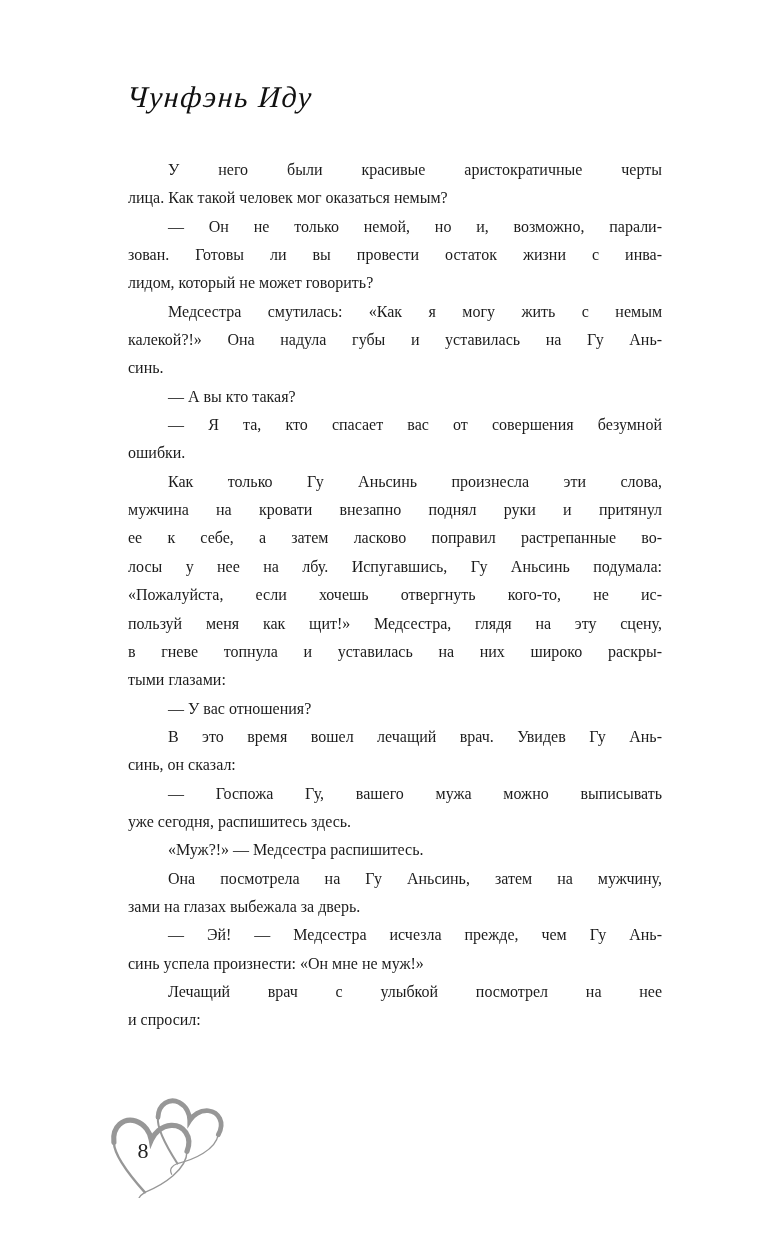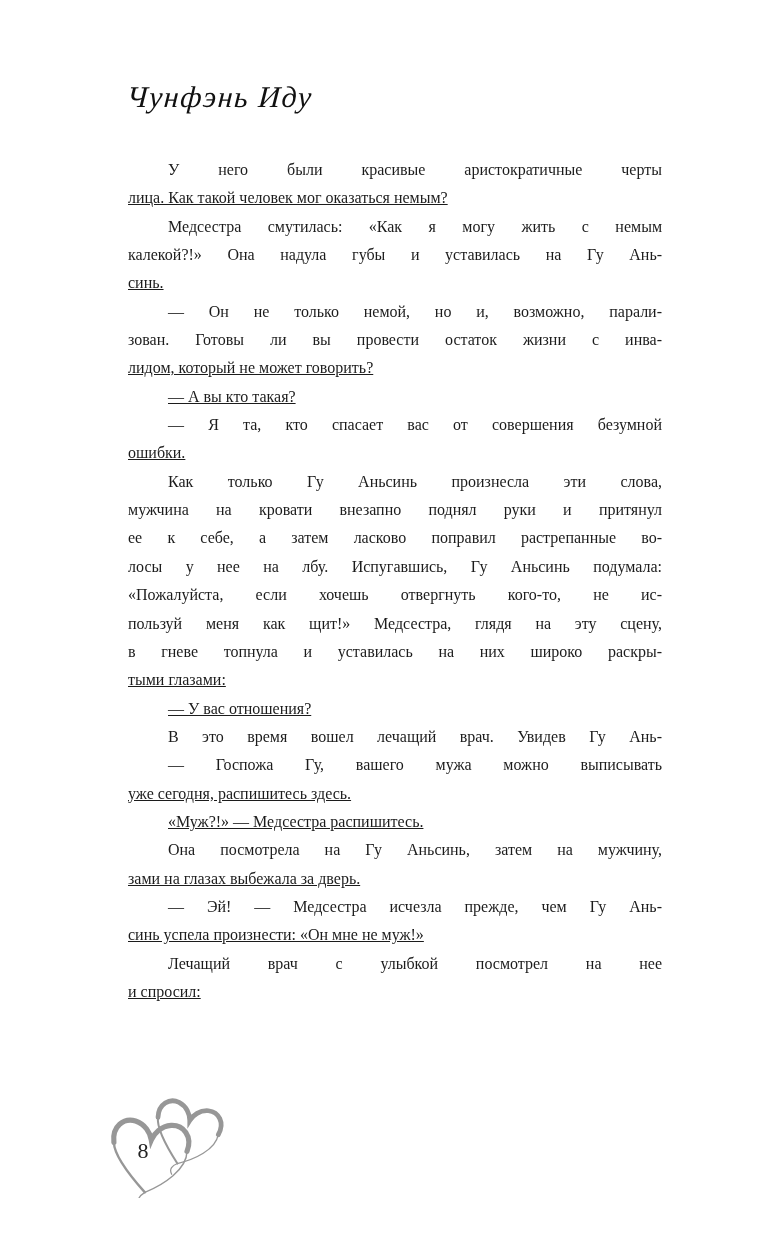--- a/index.html
+++ b/index.html
@@ -13,21 +13,21 @@
     position:absolute; left:127px; top:80px;
     font-style:italic; font-size:30px; letter-spacing:1.5px; color:#111;
     transform:skewX(-4deg);
   }
   .text-block {
     position:absolute; left:128px; top:156px; width:534px;
     font-size:16px; line-height:28.35px;
   }
   .para { margin:0; }
   .line { text-align:justify; text-align-last:justify; white-space:normal; }
-  .line.last { text-align-last:left;text-decoration:underline; }
+  .line.last { text-align-last:left; }
   .line.first { text-indent:40px; }
   .hearts {
     position:absolute; left:101px; top:1090px; width:138px; height:108px;
   }
   .heart-thick { fill:none; stroke:var(--heart); stroke-linecap:round; }
   .page-num {
     position:absolute; left:129px; top:1138px; width:28px;
     text-align:center; font-size:22px; color:#222;
   }
 </style>
@@ -37,28 +37,28 @@
 <div class="page">
 
   <div class="running-head">Чунфэнь Иду</div>
 
   <div class="text-block">
       <div class="para">
         <div class="line first">У него были красивые аристократичные черты</div>
         <div class="line last">лица. Как такой человек мог оказаться немым?</div>
       </div>
       <div class="para">
+        <div class="line first">— Он не только немой, но и, возможно, парали-</div>
+        <div class="line">зован. Готовы ли вы провести остаток жизни с инва-</div>
+        <div class="line last">лидом, который не может говорить?</div>
+      </div>
+      <div class="para">
         <div class="line first">Медсестра смутилась: «Как я могу жить с немым</div>
         <div class="line">калекой?!» Она надула губы и уставилась на Гу Ань-</div>
         <div class="line last">синь.</div>
-      </div>
-      <div class="para">
-        <div class="line first">— Он не только немой, но и, возможно, парали-</div>
-        <div class="line">зован. Готовы ли вы провести остаток жизни с инва-</div>
-        <div class="line last">лидом, который не может говорить?</div>
       </div>
       <div class="para">
         <div class="line first last">— А вы кто такая?</div>
       </div>
       <div class="para">
         <div class="line first">— Я та, кто спасает вас от совершения безумной</div>
         <div class="line last">ошибки.</div>
       </div>
       <div class="para">
         <div class="line first">Как только Гу Аньсинь произнесла эти слова,</div>
@@ -68,20 +68,21 @@
         <div class="line">«Пожалуйста, если хочешь отвергнуть кого-то, не ис-</div>
         <div class="line">пользуй меня как щит!» Медсестра, глядя на эту сцену,</div>
         <div class="line">в гневе топнула и уставилась на них широко раскры-</div>
         <div class="line last">тыми глазами:</div>
       </div>
       <div class="para">
         <div class="line first last">— У вас отношения?</div>
       </div>
       <div class="para">
         <div class="line first">В это время вошел лечащий врач. Увидев Гу Ань-</div>
+        <div class="line last">синь, он сказал:</div>
       </div>
       <div class="para">
         <div class="line first">— Госпожа Гу, вашего мужа можно выписывать</div>
         <div class="line last">уже сегодня, распишитесь здесь.</div>
       </div>
       <div class="para">
         <div class="line first last">«Муж?!» — Медсестра распишитесь.</div>
       </div>
       <div class="para">
         <div class="line first">Она посмотрела на Гу Аньсинь, затем на мужчину,</div>

